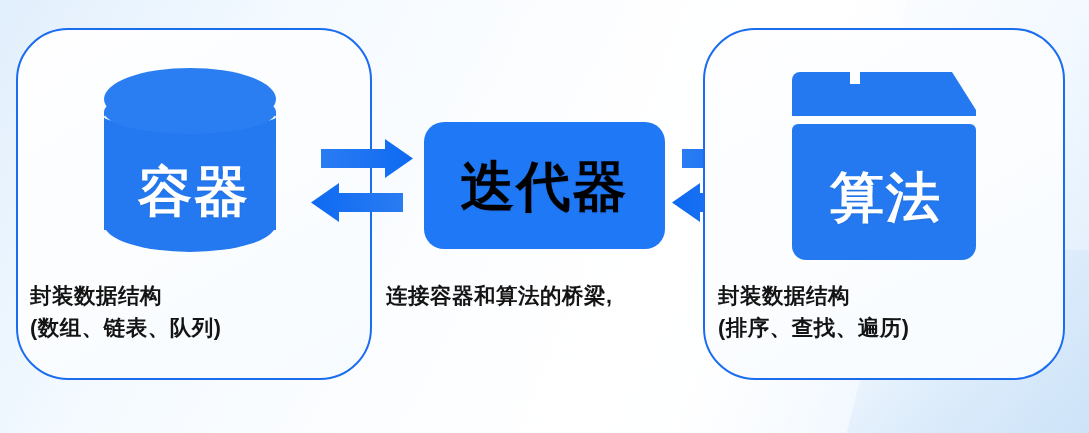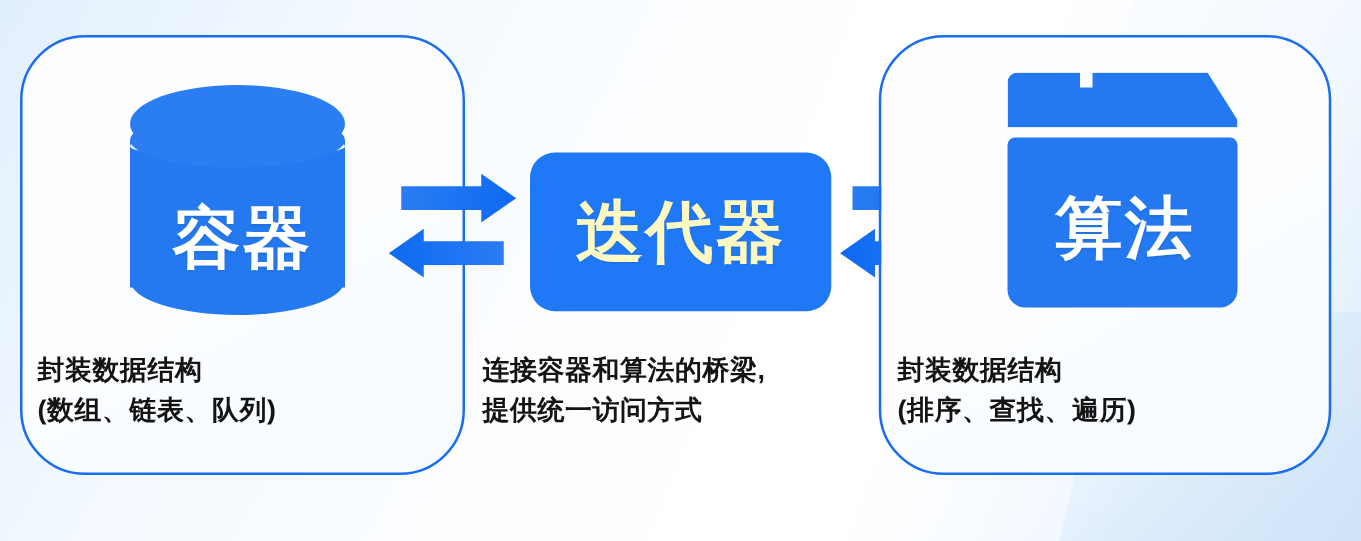--- a/index.html
+++ b/index.html
@@ -62,41 +62,41 @@
   }
   .icon-label{
     position:absolute;left:0;right:0;
     text-align:center;color:#ffffff;
     font-weight:700;letter-spacing:2px;
     text-shadow:0 1px 2px rgba(0,0,0,0.08);
   }
   #cyl-label{top:94px;font-size:54px;line-height:58px;}
 
   
-  #folder-wrap{position:absolute;left:792px;top:58px;width:188px;height:188px;margin-left:14px;}
+  #folder-wrap{position:absolute;left:792px;top:72px;width:188px;height:188px;}
   .fold-tab{
     position:absolute;left:0;top:0;width:184px;height:44px;
     background:#2479f0;
     border-radius:8px 8px 0 0;
     clip-path:polygon(0 0, 58px 0, 58px 12px, 68px 12px, 68px 0, 160px 0, 184px 38px, 184px 44px, 0 44px);
   }
   .fold-body{
     position:absolute;left:0;top:52px;width:184px;height:136px;
     background:#2479f0;border-radius:6px 6px 14px 14px;
   }
   #folder-label{top:96px;font-size:54px;line-height:58px;}
 
   
   #iterator-box{
     position:absolute;left:424px;top:122px;width:241px;height:127px;
     background:#1f78f5;border-radius:20px;
     display:flex;align-items:center;justify-content:center;
   }
   #iterator-box span{
-    color:#fef9c3;font-size:54px;font-weight:700;letter-spacing:2px;line-height:58px;
+    color:#000000;font-size:54px;font-weight:700;letter-spacing:2px;line-height:58px;
     text-shadow:0 1px 2px rgba(0,0,0,0.07);
   }
 
   
   .arrows{position:absolute;width:110px;height:100px;}
   #arrows-left{left:307px;top:137px;}
   #arrows-right{left:668px;top:137px;}
   .arrows svg{display:block;}
 
   
@@ -151,21 +151,20 @@
       <path d="M96,56 L32,56 L32,46 L4,65.5 L32,85 L32,75 L96,75 Z" fill="url(#gl)"></path>
     </svg>
   </div>
 
   <div id="iterator-box">
     <span>迭代器</span>
   </div>
 
   <div class="caption" id="caption-center">
     <span class="line">连接容器和算法的桥梁,</span>
-    <span class="line">提供统一访问方式</span>
   </div>
 
   <div class="arrows" id="arrows-right">
     <svg width="110" height="100" viewBox="0 0 110 100" xmlns="http://www.w3.org/2000/svg">
       <path d="M14,12 L78,12 L78,2 L106,21.5 L78,41 L78,31 L14,31 Z" fill="url(#gr)"></path>
       <path d="M96,56 L32,56 L32,46 L4,65.5 L32,85 L32,75 L96,75 Z" fill="url(#gl)"></path>
     </svg>
   </div>
 
   <div class="card" id="card-right"></div>

